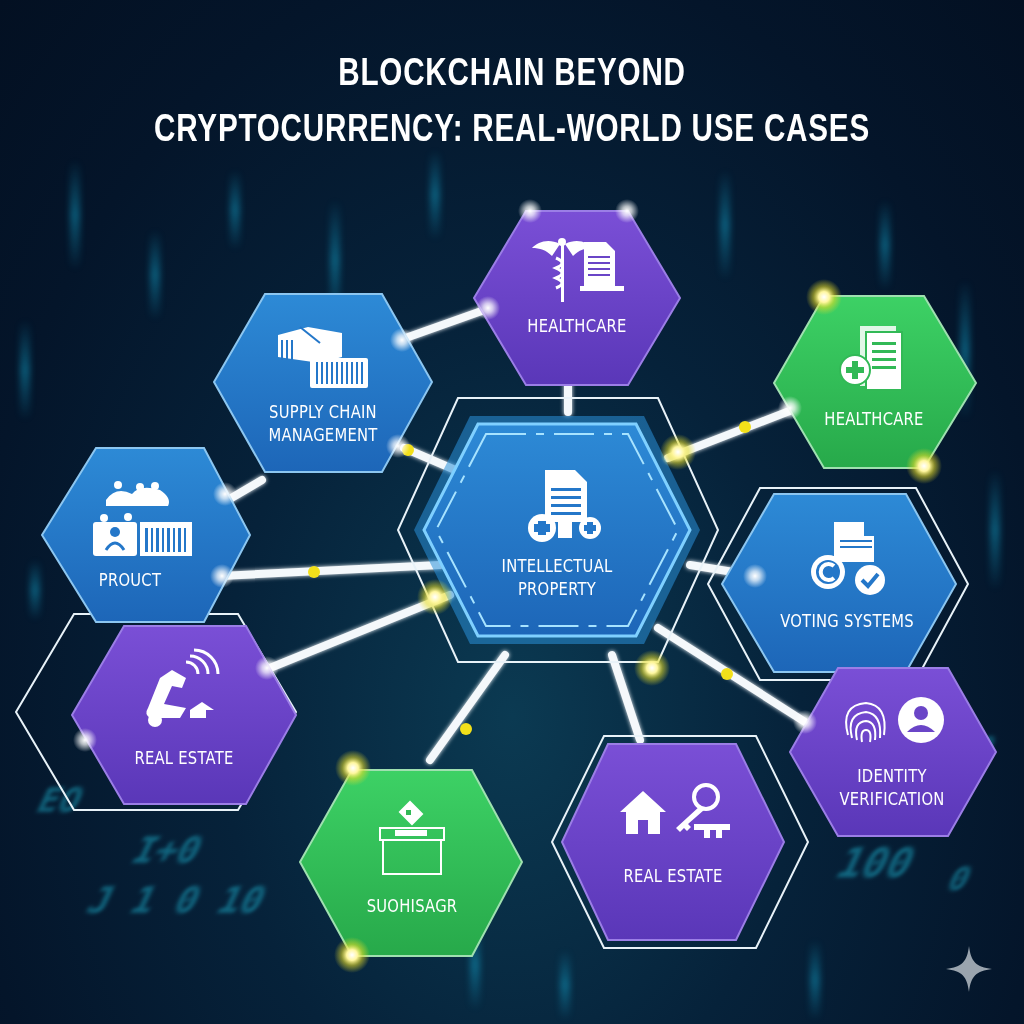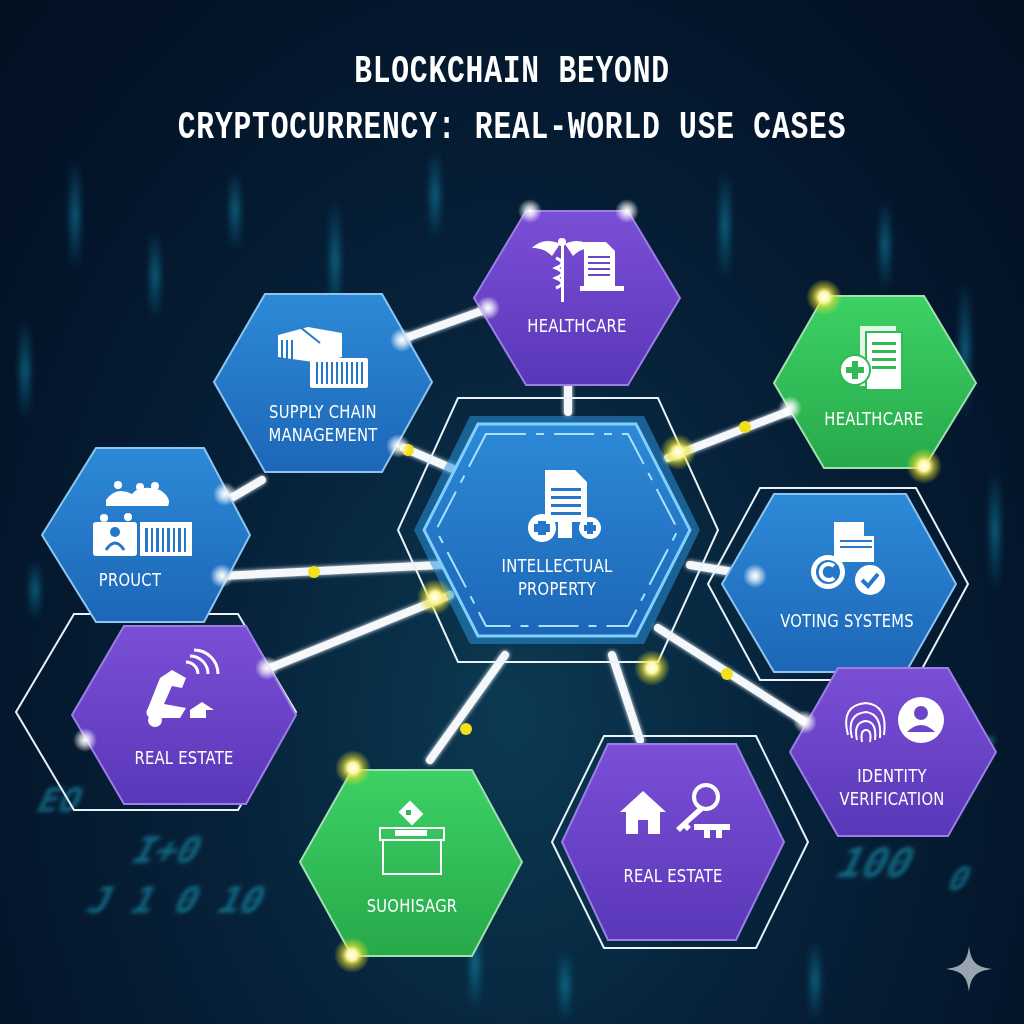--- a/index.html
+++ b/index.html
@@ -13,21 +13,21 @@
     position: absolute; width: 10px; border-radius: 5px;
     background: linear-gradient(to bottom, rgba(20,160,200,0) 0%, rgba(20,170,210,0.45) 50%, rgba(20,160,200,0) 100%);
     filter: blur(3px);
   }
   .digit {
     position: absolute; color: rgba(30,190,220,0.45); font-family: "DejaVu Sans Mono", monospace;
     font-weight: bold; filter: blur(2px); transform: skewX(-25deg);
   }
   .title {
     position: absolute; left: 0; right: 0; top: 44px; text-align: center;
-    color: #ffffff; font-family: Liberation Mono, monospace; font-weight: bold;
+    color: #ffffff; font-family: Liberation Sans, sans-serif; font-weight: bold;
     letter-spacing: 1px; line-height: 56px;
   }
   .title .l1 { display: block; font-size: 38px; transform: scaleX(0.78); }
   .title .l2 { display: block; font-size: 38px; transform: scaleX(0.78); }
 
   svg.diagram { position: absolute; left: 0; top: 0; }
 
   .hex-label {
     position: absolute; color: #ffffff; text-align: center;
     font-family: "DejaVu Sans", sans-serif; font-size: 18px; line-height: 23px;

